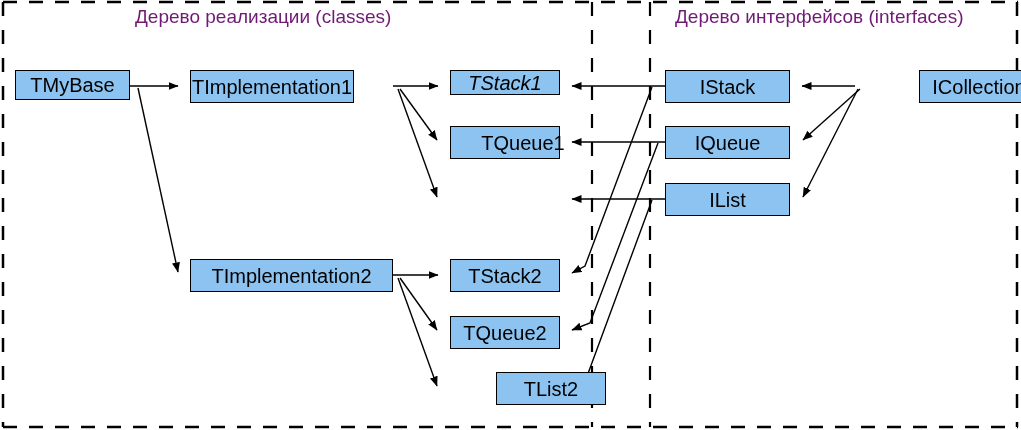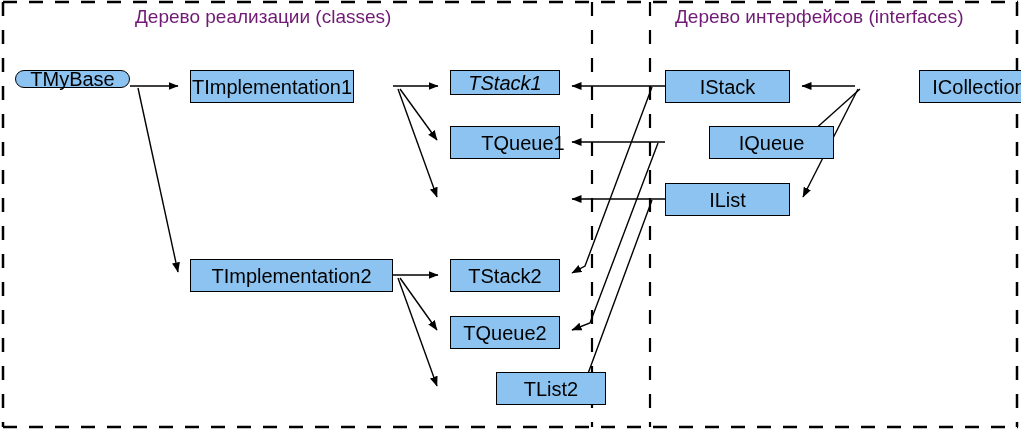--- a/index.html
+++ b/index.html
@@ -84,26 +84,26 @@
     <g fill="none" stroke="#000000" stroke-width="1.4">
       <path d="M652,87 L585,266 L572,273" marker-end="url(#ah)"></path>
       <path d="M658,143 L590,323 L572,330" marker-end="url(#ah)"></path>
       <path d="M652,200 L586,379 L572,387" marker-end="url(#ah)"></path>
     </g>
   </svg>
 
   <div class="panel-title" style="left:135px;top:7px;">Дерево реализации (classes)</div>
   <div class="panel-title" style="left:655px;top:7px;margin-left:20px;">Дерево интерфейсов (interfaces)</div>
 
-  <div class="node" style="left:15px;top:70px;width:115px;height:18px;border-radius:11px;">TMyBase</div>
+  <div class="node" style="left:15px;top:70px;width:115px;height:30px;">TMyBase</div>
   <div class="node" style="left:190px;top:70px;width:164px;height:33px;">TImplementation1</div>
   <div class="node" style="left:450px;top:70px;width:110px;height:25px;font-style:italic;">TStack1</div>
   <div class="node" style="left:450px;top:126px;width:110px;height:33px;padding-left:36px;">TQueue1</div>
   <div class="node" style="left:190px;top:259px;width:203px;height:33px;">TImplementation2</div>
   <div class="node" style="left:450px;top:259px;width:110px;height:33px;">TStack2</div>
   <div class="node" style="left:450px;top:316px;width:110px;height:33px;">TQueue2</div>
   <div class="node" style="left:450px;top:372px;width:110px;height:33px;margin-left:46px;">TList2</div>
   <div class="node" style="left:665px;top:70px;width:125px;height:33px;">IStack</div>
-  <div class="node" style="left:665px;top:126px;width:125px;height:33px;margin-left:44px;">IQueue</div>
+  <div class="node" style="left:665px;top:126px;width:125px;height:33px;">IQueue</div>
   <div class="node" style="left:665px;top:183px;width:125px;height:33px;">IList</div>
   <div class="node" style="left:883px;top:70px;width:120px;height:33px;margin-left:36px;">ICollection</div>
 
 </div>
 
 </body></html>

